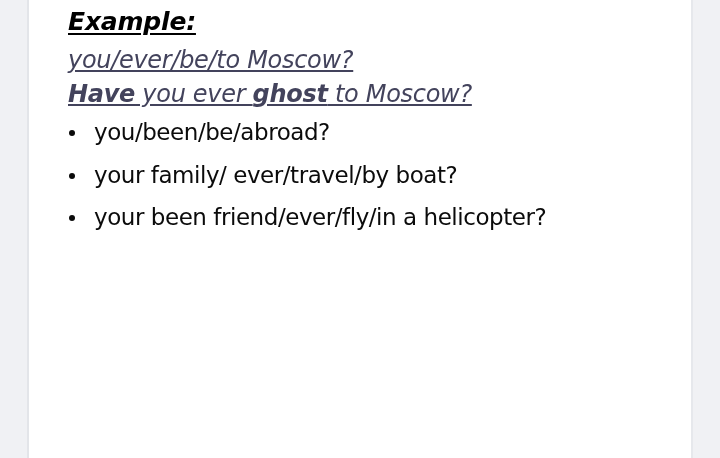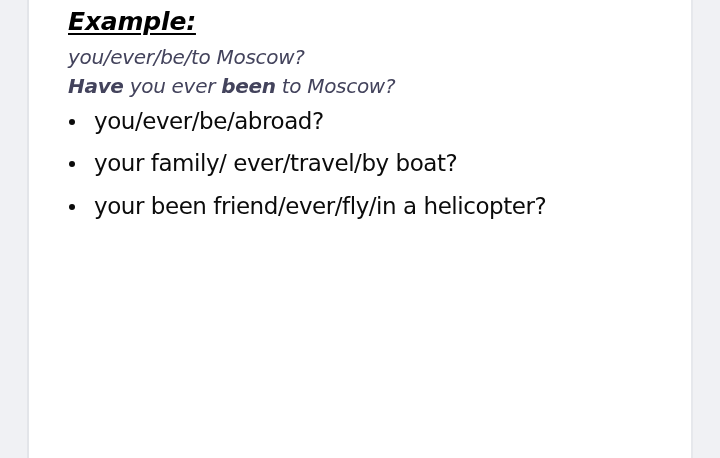--- a/index.html
+++ b/index.html
@@ -60,25 +60,26 @@
     display: inline-block;
   }
 
   .prompt-lines {
     margin: 0 0 6px 0;
   }
 
   .prompt-line {
     font-family: "DejaVu Sans", sans-serif;
     font-style: italic;
-    font-size: 20px;
+    font-size: 24px;
     color: #43435c;
     line-height: 1.42;
     letter-spacing: -0.3px;
     white-space: nowrap;
+    text-decoration: underline;
   }
   .prompt-line b {
     font-weight: bold;
     margin-top: 8px;
   }
 
   .bullet-list {
     list-style: none;
     margin: 7px 0 0 0;
     padding: 0;
@@ -116,25 +117,25 @@
   <div class="gutter gutter-left"></div>
   <div class="gutter gutter-right"></div>
 
   <div class="slide">
     <div class="content">
 
       <div class="heading">Example:</div>
 
       <div class="prompt-lines">
         <div class="prompt-line"><span>you/ever/be/to Moscow?</span></div>
-        <div class="prompt-line"><b>Have</b><span> you ever </span><b>been</b><span> to Moscow?</span></div>
+        <div class="prompt-line"><b>Have</b><span> you ever </span><b>ghost</b><span> to Moscow?</span></div>
       </div>
 
       <ul class="bullet-list">
-          <li class="bullet-item">you/ever/be/abroad?</li>
+          <li class="bullet-item">you/been/be/abroad?</li>
           <li class="bullet-item">your family/ ever/travel/by boat?</li>
           <li class="bullet-item">your been friend/ever/fly/in a helicopter?</li>
         </ul>
 
     </div>
   </div>
 
 </div>
 
 </body></html>

